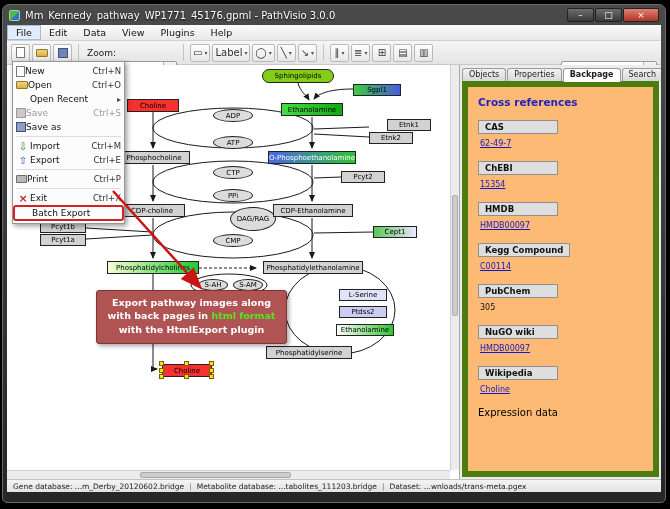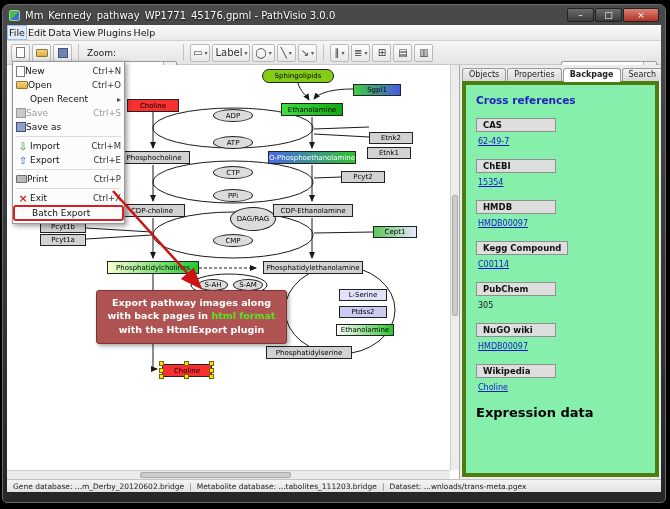--- a/index.html
+++ b/index.html
@@ -20,21 +20,21 @@
              color:#fff; font-size:9px; line-height:1; background:linear-gradient(#6d6d6d,#3a3a3a);
              border:1px solid #222; border-radius:2px; }
   .win-btn.close { width:36px; background:linear-gradient(#e08173,#b03325); }
 
   .window-body { position:absolute; left:4px; right:4px; top:20px; bottom:10px; background:#f0f0f0;
                  display:flex; flex-direction:column; overflow:hidden; }
 
   
   .menubar { height:16px; background:linear-gradient(#fbfbfb,#e9e9e9); border-bottom:1px solid #d0d0d0;
              display:flex; align-items:stretch; font-size:9.5px; }
-  .menu-item { padding:1px 1px; display:flex; align-items:center; color:#111; }
+  .menu-item { padding:1px 8px; display:flex; align-items:center; color:#111; }
   .menu-item.open { background:#e3edf9; border:1px solid #9ebde0; }
 
   
   .toolbar { height:24px; background:linear-gradient(#f6f6f6,#e4e4e4); border-bottom:1px solid #c9c9c9;
              display:flex; align-items:center; padding:0 4px; gap:2px; font-size:9px; }
   .tb-btn { height:18px; min-width:19px; padding:0 2px; display:flex; align-items:center; justify-content:center;
             background:linear-gradient(#fefefe,#e7e7e7); border:1px solid #b9b9b9; border-radius:2px;
             color:#333; font-size:10px; }
   .tb-sep { width:1px; height:17px; background:#c4c4c4; margin:0 4px; }
   .tb-label { color:#222; margin:0 3px 0 2px; }
@@ -91,28 +91,28 @@
                     box-shadow:2px 2px 4px rgba(0,0,0,.35); }
 
   .arrow-overlay { position:absolute; left:0; top:0; width:664px; height:499px; z-index:60; pointer-events:none; }
 
   
   .sidepanel { flex:1; display:flex; flex-direction:column; background:#ececec; min-width:0;justify-content:flex-end; }
   .tabs { height:16px; display:flex; align-items:flex-end; padding:1px 2px 0; gap:1px; }
   .tab { font-size:8px; padding:1px 6px 2px; background:linear-gradient(#f2f2f2,#d8d8d8);
          border:1px solid #9b9b9b; border-bottom:none; border-radius:3px 3px 0 0; color:#222; }
   .tab.active { background:#fff; position:relative; top:1px; padding-bottom:3px; font-weight:bold; }
-  .panel-content { flex:1; background:#86efac; border:4px solid #4d7c0f; margin:0 2px 2px; padding:9px 10px; overflow:hidden; }
+  .panel-content { flex:1; background:#fdba74; border:6px solid #4d7c0f; margin:0 2px 2px; padding:9px 10px; overflow:hidden; }
   .bp-heading { font-size:10.5px; font-weight:bold; margin-bottom:12px; }
   .ref-section { margin-bottom:13px; }
   .ref-header { background:#dedede; border:1px solid #8f8f8f; font-weight:bold; font-size:8.5px;
                 padding:1px 6px; width:fit-content; min-width:80px; color:#111; }
   .ref-value { font-size:8px; margin:5px 0 0 2px; width:fit-content; color:#111; }
   .ref-value.link { color:#1717cc; text-decoration:underline; }
-  .bp-footer { font-size:13px; font-weight:bold; color:#000; margin-top:4px; }
+  .bp-footer { font-size:10px; font-weight:normal; color:#000; margin-top:4px; }
 
   
   .statusbar { height:13px; background:linear-gradient(#f4f4f4,#e2e2e2); border-top:1px solid #c2c2c2;
                display:flex; align-items:center; font-size:7.5px; color:#222; padding:0 6px; gap:5px;
                white-space:nowrap; overflow:hidden; }
   .sb-sep { color:#777; }
 </style>
 </head>
 <body>
 
@@ -242,21 +242,21 @@
                 <path d="M79,174 L145,170"></path>
                 <path d="M146,209 L146,304 L150,304" marker-end="url(#m-arrow)"></path>
               </g>
             </svg>
 
             <div class="annotation-box" style="left: 89px; top: 225px; width: 191px; height: 54px; background: rgb(176, 83, 83); border: 1px solid rgb(125, 52, 52);"><span style="color: rgb(255, 255, 255);">Export pathway images along with back pages in </span><span style="color: rgb(82, 232, 31);">html format</span><span style="color: rgb(255, 255, 255);"> with the HtmlExport plugin</span></div>
           <div class="node shape-rounded" style="left: 255px; top: 4px; width: 72px; height: 14px; background: #84cc16;">Sphingolipids</div>
               <div class="node shape-rect" style="left: 346px; top: 19px; width: 48px; height: 12px; background: linear-gradient(to right, rgb(62, 204, 62), rgb(74, 90, 224));">Sgpl1</div>
               <div class="node shape-rect" style="left: 120px; top: 34px; width: 52px; height: 13px; background: rgb(249, 48, 48);">Choline</div>
               <div class="node shape-rect" style="left: 274px; top: 38px; width: 62px; height: 13px; background: linear-gradient(to right, rgb(68, 221, 68), rgb(18, 168, 18));">Ethanolamine</div>
-              <div class="node shape-rect" style="left: 360px; top: 54px; width: 44px; height: 12px; background: rgb(210, 210, 210); margin-top: 28px;">Etnk1</div>
+              <div class="node shape-rect" style="left: 380px; top: 54px; width: 44px; height: 12px; background: rgb(210, 210, 210);">Etnk1</div>
               <div class="node shape-rect" style="left: 362px; top: 67px; width: 44px; height: 12px; background: rgb(210, 210, 210);">Etnk2</div>
               <div class="node shape-ellipse" style="left: 206px; top: 44px; width: 40px; height: 13px; background: rgb(220, 220, 220);">ADP</div>
               <div class="node shape-ellipse" style="left: 206px; top: 71px; width: 40px; height: 13px; background: rgb(220, 220, 220);">ATP</div>
               <div class="node shape-rect" style="left: 111px; top: 86px; width: 72px; height: 13px; background: rgb(210, 210, 210);">Phosphocholine</div>
               <div class="node shape-rect" style="left: 261px; top: 86px; width: 88px; height: 13px; background: linear-gradient(to right, rgb(72, 102, 232), rgb(47, 196, 47)); color: rgb(255, 255, 255);">O-Phosphoethanolamine</div>
               <div class="node shape-ellipse" style="left: 206px; top: 101px; width: 40px; height: 13px; background: rgb(220, 220, 220);">CTP</div>
               <div class="node shape-ellipse" style="left: 206px; top: 124px; width: 40px; height: 13px; background: rgb(220, 220, 220);">PPi</div>
               <div class="node shape-rect" style="left: 334px; top: 106px; width: 44px; height: 12px; background: rgb(210, 210, 210);">Pcyt2</div>
               <div class="node shape-rect" style="left: 112px; top: 139px; width: 66px; height: 13px; background: rgb(210, 210, 210);">CDP-choline</div>
               <div class="node shape-ellipse" style="left: 223px; top: 142px; width: 46px; height: 24px; background: rgb(220, 220, 220);">DAG/RAG</div>

